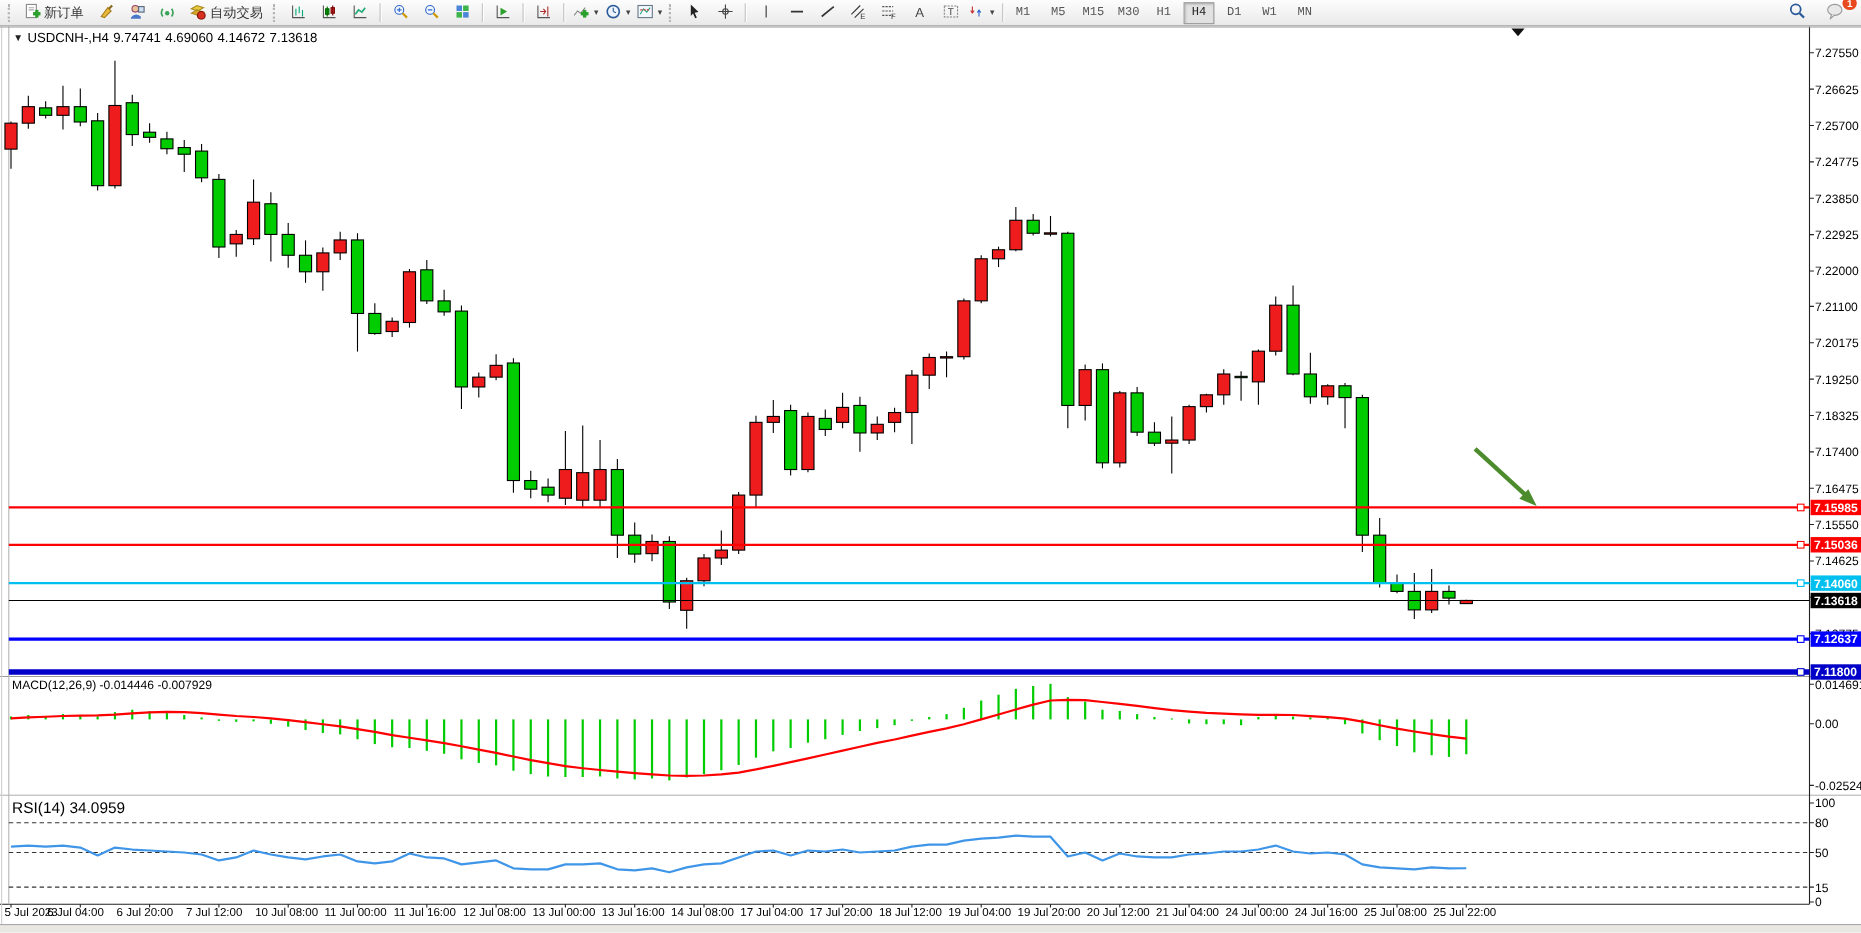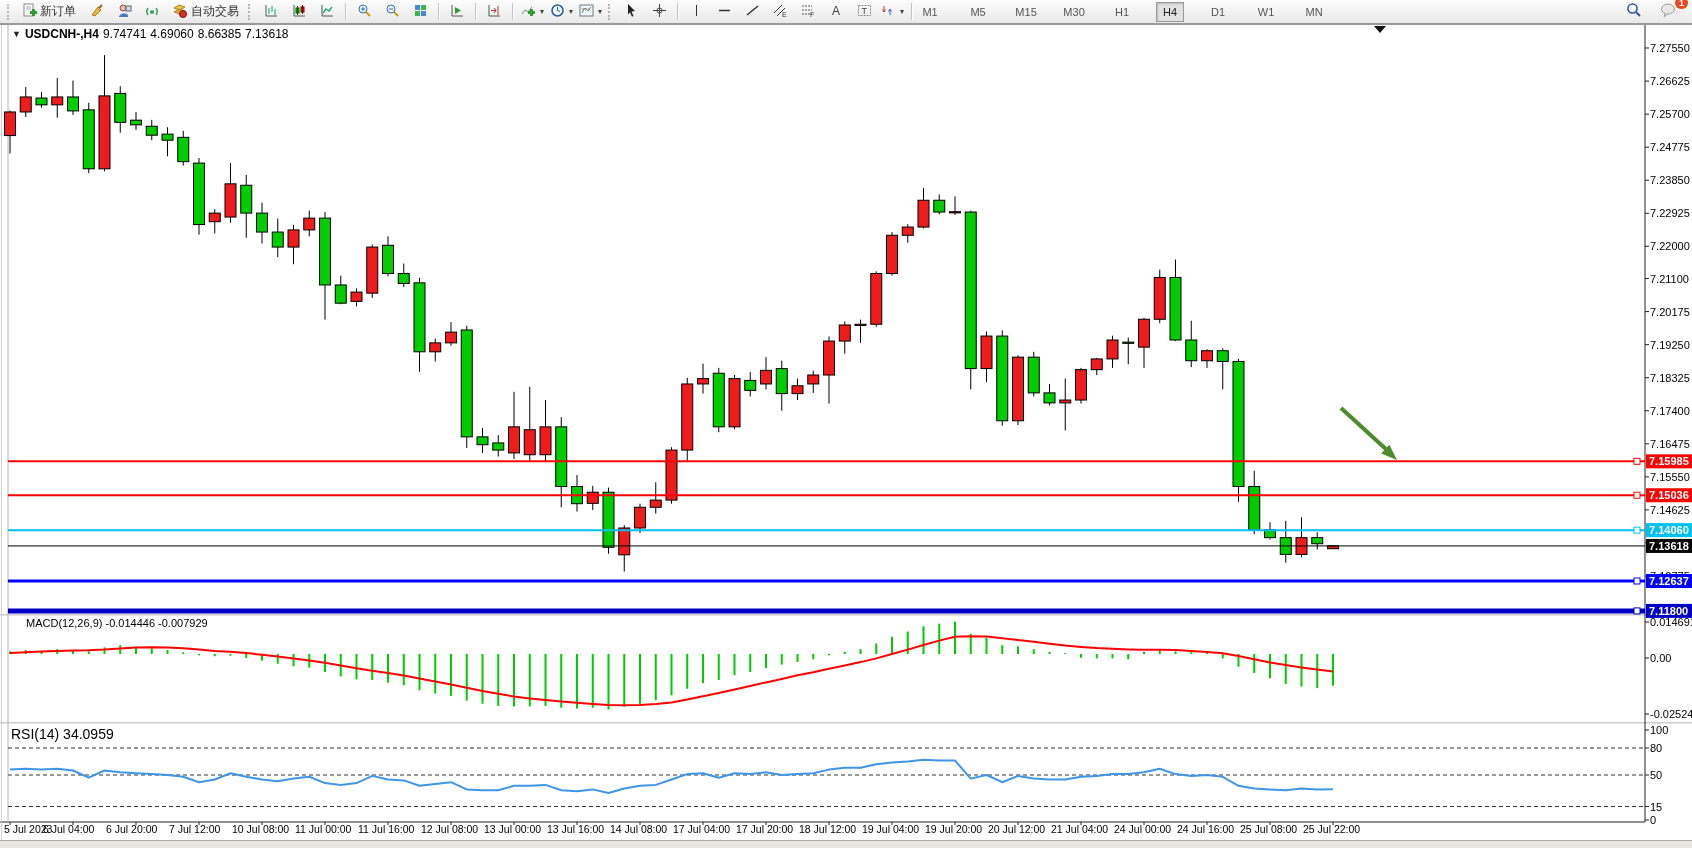--- a/index.html
+++ b/index.html
@@ -18,21 +18,21 @@
     font-size:11px;color:#555;border:1px solid transparent;}
   .tf.active{border:1px solid #9a9a9a;background:#e2e2e2;box-shadow:inset 1px 1px 2px rgba(0,0,0,.18);color:#222;text-align:right;}
   .toolbar-right{margin-left:auto;display:flex;align-items:center;gap:6px;padding-right:6px;}
   .chat-wrap{position:relative;}
   .badge{position:absolute;top:-5px;right:-7px;background:#e8491e;color:#fff;font-size:9px;
     border-radius:8px;padding:1px 4px;font-weight:bold;line-height:10px;}
   
   .overlay{position:absolute;font-size:12px;color:#000;white-space:nowrap;z-index:5;}
   #title-row{left:12px;top:27px;display:flex;gap:4px;align-items:center;}
   #title-row .tri{font-size:9px;color:#222;}
-  #macd-label{left:26px;top:617px;font-size:11px;}
+  #macd-label{left:11px;top:617px;font-size:11px;}
   #rsi-label{left:11px;top:726px;font-size:14px;}
   svg text{font-family:"Liberation Sans",sans-serif;}
   .statusbar{position:absolute;left:0;top:840px;width:1692px;height:8px;background:#e9e7e2;border-top:1px solid #a9a9a9;}
 </style>
 </head>
 <body>
 
 <div class="window">
 
   <div class="toolbar">
@@ -223,21 +223,21 @@
           </svg></span>
       </div>
     <div class="tbtn">
         <span><svg width="15" height="15">
             <path d="M3,3 L3,9 M3,9 L1.5,6.5 M3,9 L4.5,6.5" stroke="#c33" fill="none"></path>
             <path d="M9,12 L9,6 M9,6 L7.5,8.5 M9,6 L10.5,8.5" stroke="#36c" fill="none"></path>
           </svg></span>
         <span class="caret">▾</span>
       </div>
     <span class="sep"></span>
-    <div id="tf-group" style="display:flex;gap:20px;">
+    <div id="tf-group" style="display:flex;gap:4px;font-family:Liberation Mono, monospace;">
         <span class="tf">M1</span>
         <span class="tf">M5</span>
         <span class="tf">M15</span>
         <span class="tf">M30</span>
         <span class="tf">H1</span>
         <span class="tf active">H4</span>
         <span class="tf">D1</span>
         <span class="tf">W1</span>
         <span class="tf">MN</span>
       </div>
@@ -684,23 +684,23 @@
       </g>
       <polygon points="1374,26 1386,26 1380,33" fill="#111"></polygon>
       <g>
         <line x1="1341" y1="408" x2="1388" y2="451" stroke="#4c8c2c" stroke-width="4"></line>
         <polygon points="1397,460 1381.1925975377756,453.5095433598813 1389.358010730183,444.71602146036577" fill="#4c8c2c"></polygon>
       </g>
     </svg>
 
   <div class="overlay" id="title-row">
     <span class="tri">▼</span>
-    <span style="font-weight:bold;">USDCNH-,H4</span>
+    <span style="font-weight:normal;">USDCNH-,H4</span>
     <span>9.74741</span>
     <span>4.69060</span>
-    <span>8.66385</span>
+    <span>4.14672</span>
     <span>7.13618</span>
   </div>
   <div class="overlay" id="macd-label">MACD(12,26,9) -0.014446 -0.007929</div>
   <div class="overlay" id="rsi-label">RSI(14) 34.0959</div>
 
   <div class="statusbar"></div>
 </div>
 
 </body></html>

